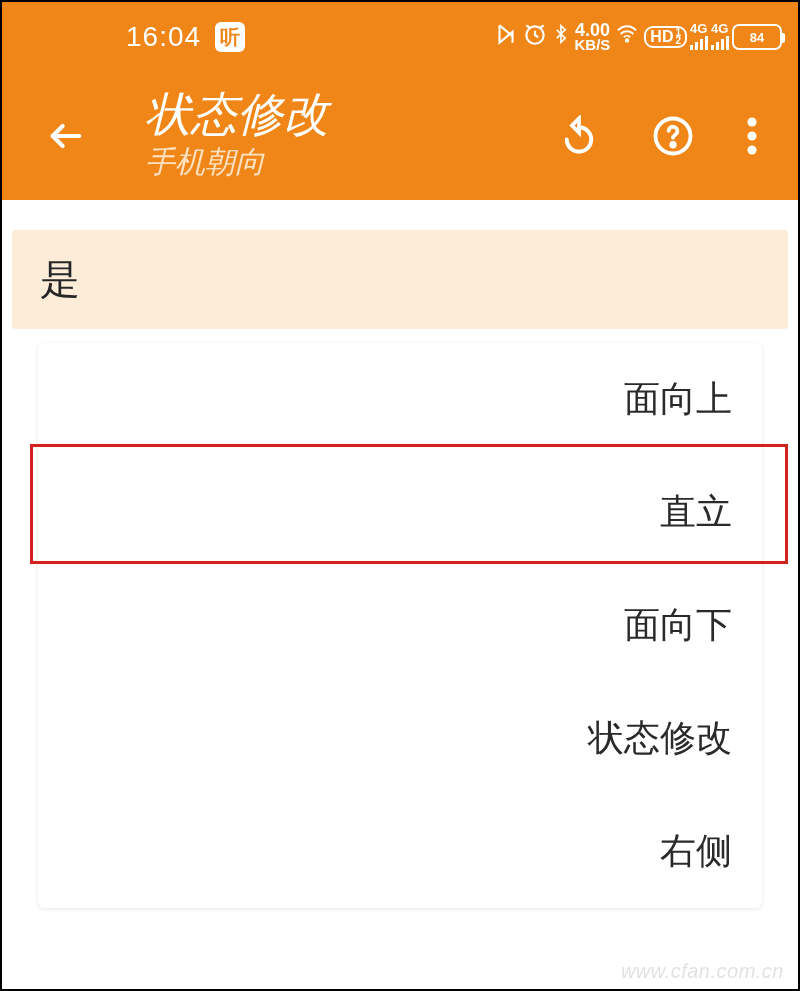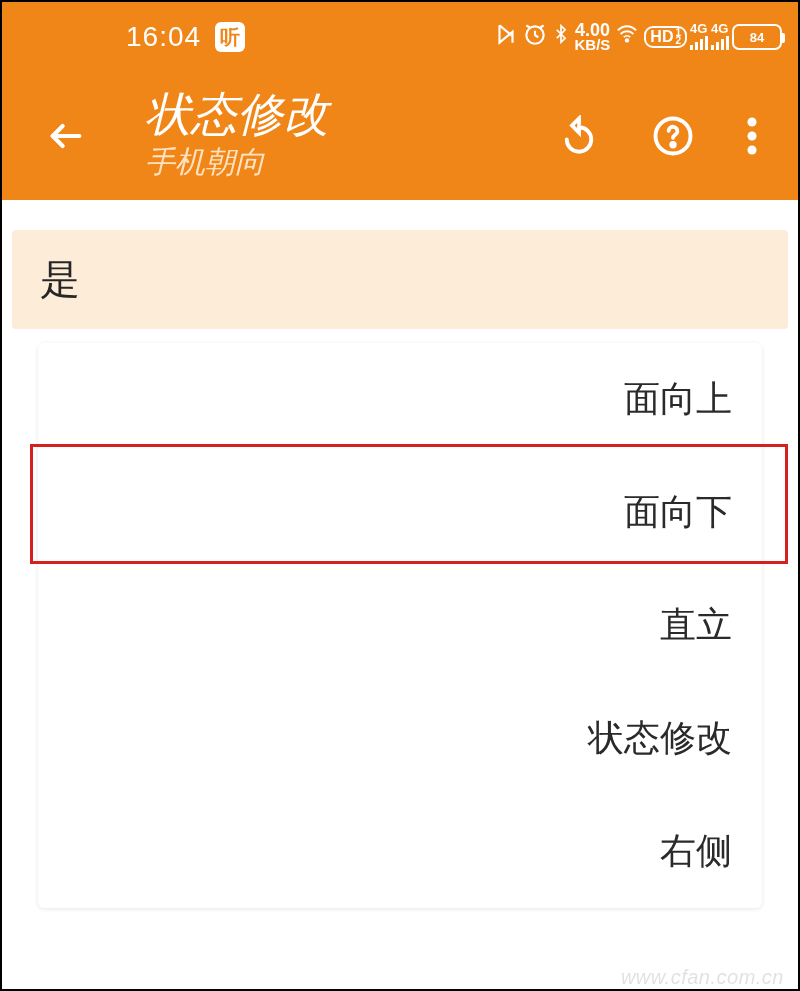--- a/index.html
+++ b/index.html
@@ -197,21 +197,21 @@
     left: 28px;
     right: 10px;
     top: 442px;
     height: 120px;
     pointer-events: none;
   }
 
   .watermark {
     position: absolute;
     right: 14px;
-    bottom: 0;
+    bottom: 6px;
     font-size: 20px;
     font-style: italic;
     color: rgba(0,0,0,0.12);
     letter-spacing: 0.5px;
     text-shadow: 0 1px 0 rgba(255,255,255,0.6);
   }
 </style>
 </head>
 <body>
 
@@ -313,22 +313,22 @@
           </svg>
       </div>
     </div>
   </div>
 
   <div class="content">
     <div class="section-header">是</div>
 
     <div class="list-card">
       <div class="list-item"><span>面向上</span></div>
+      <div class="list-item"><span>直立</span></div>
       <div class="list-item"><span>面向下</span></div>
-      <div class="list-item"><span>直立</span></div>
       <div class="list-item"><span>状态修改</span></div>
       <div class="list-item"><span>右侧</span></div>
     </div>
   </div>
 
   <div class="highlight-box"></div>
 
   <div class="watermark">www.cfan.com.cn</div>
 </div>
 

